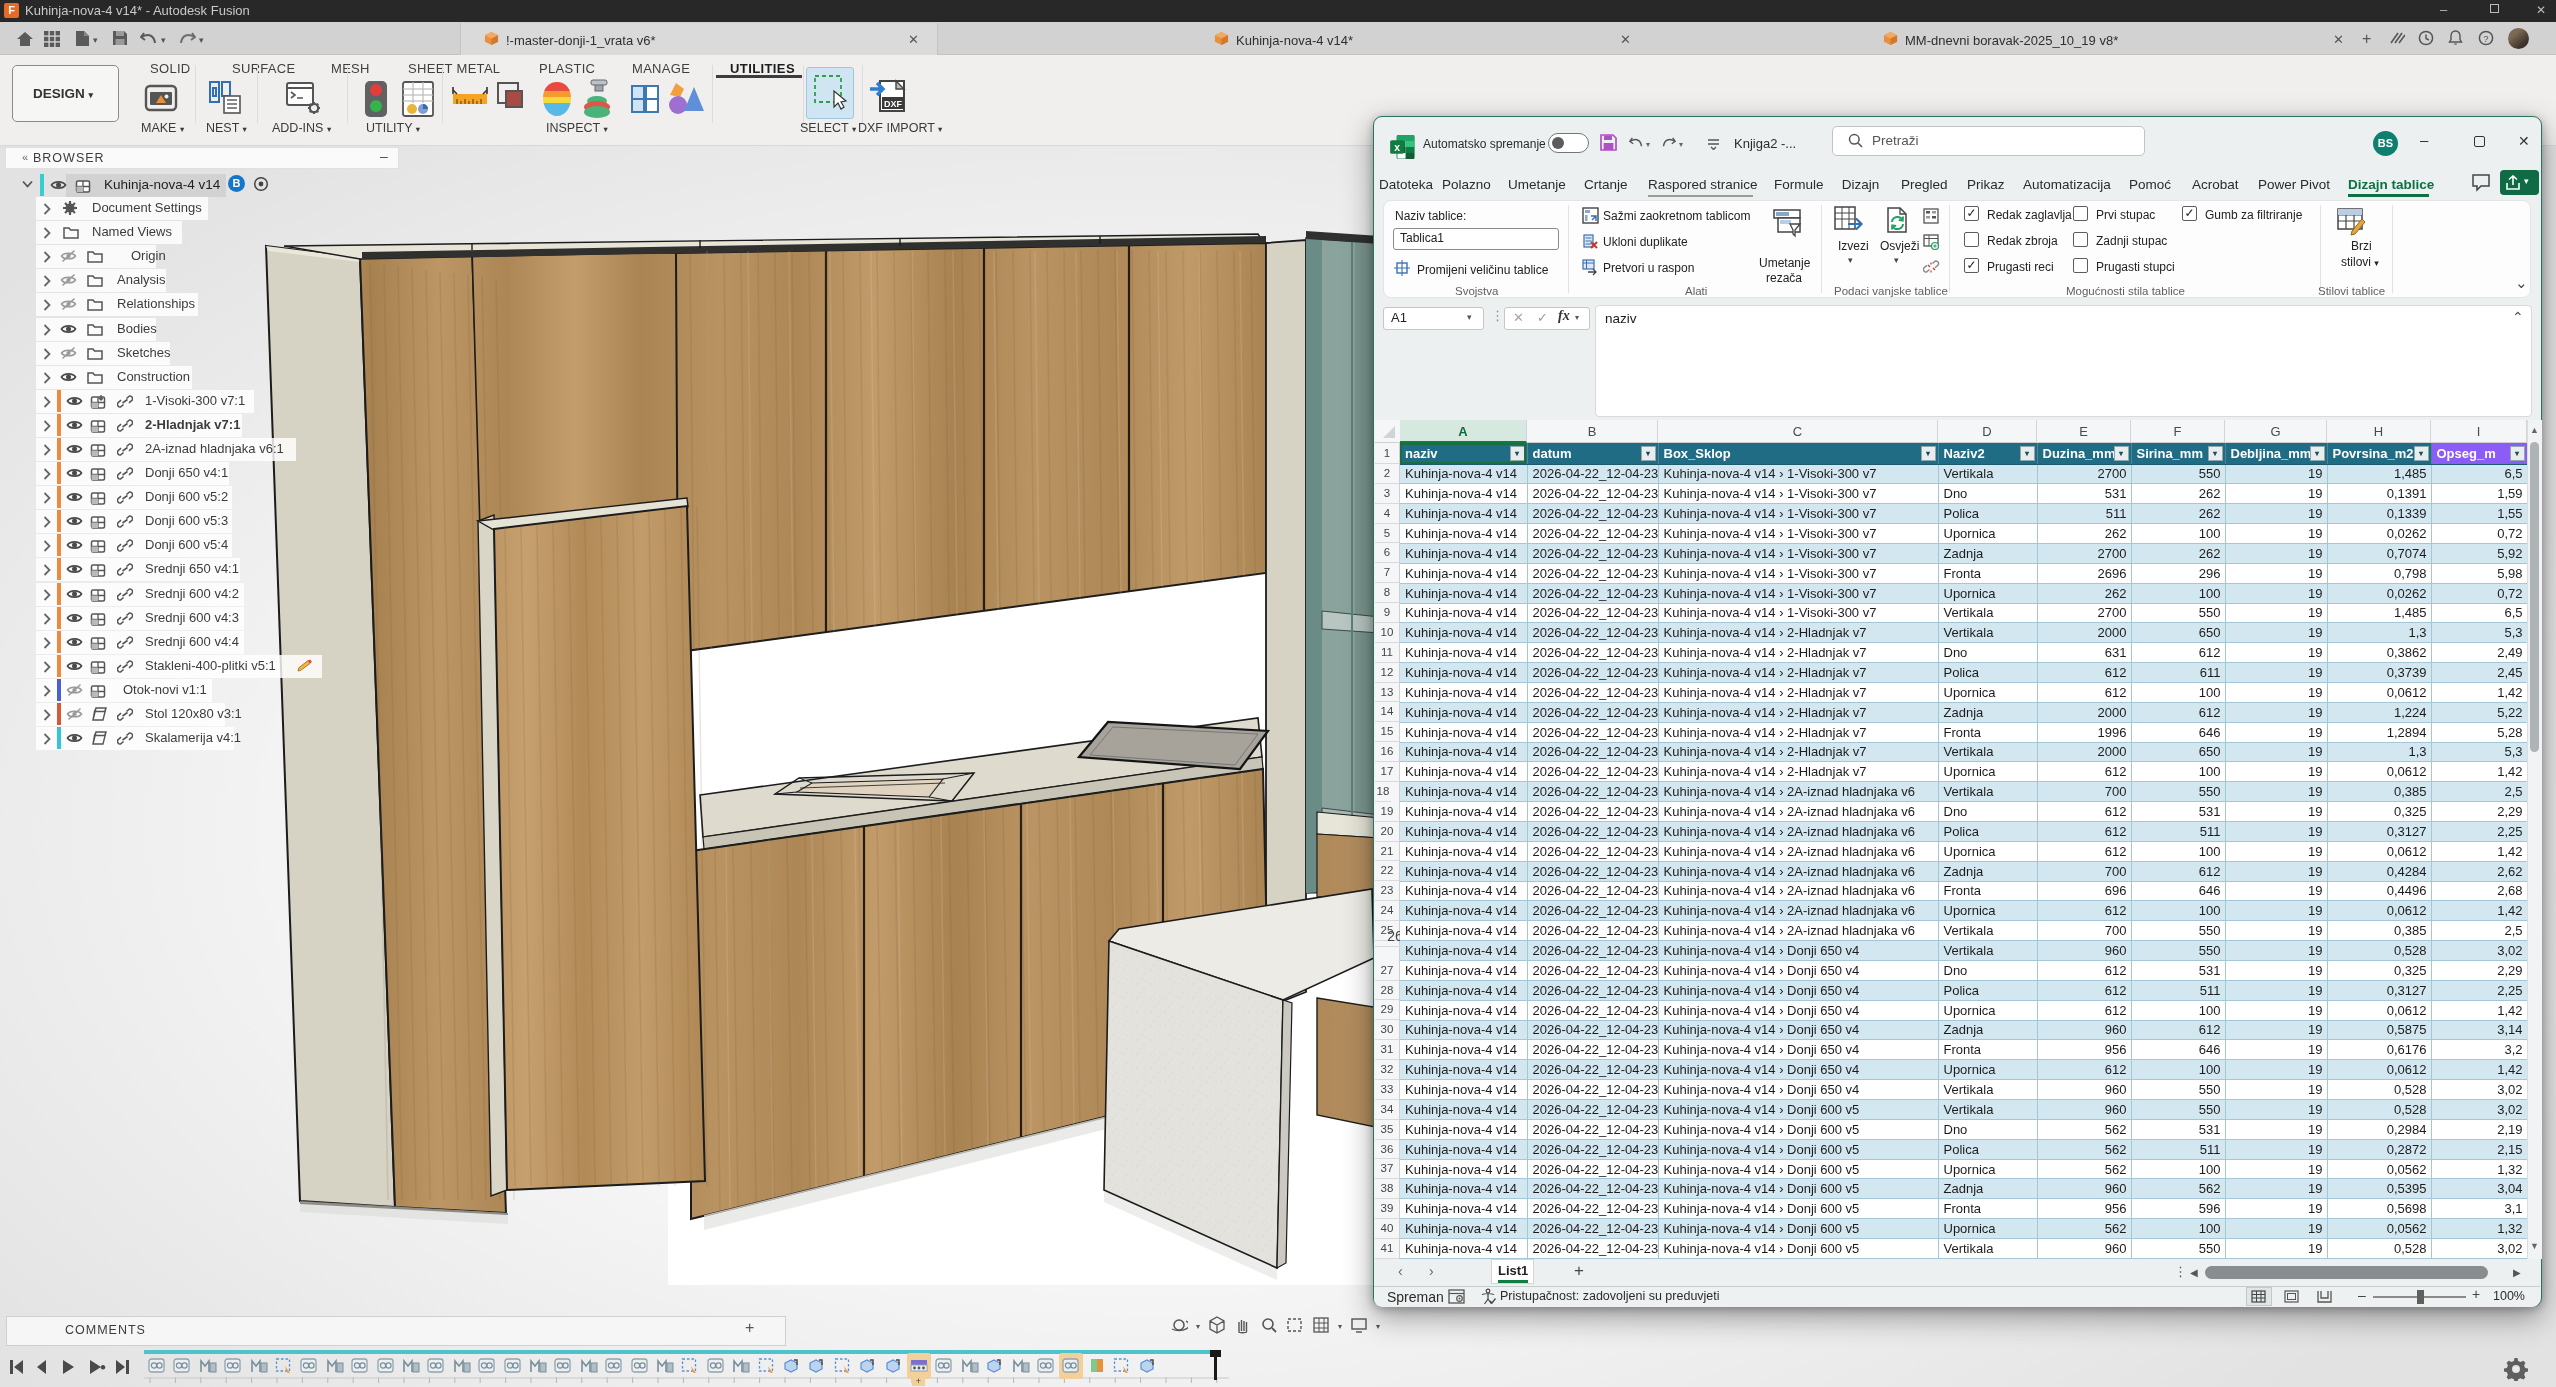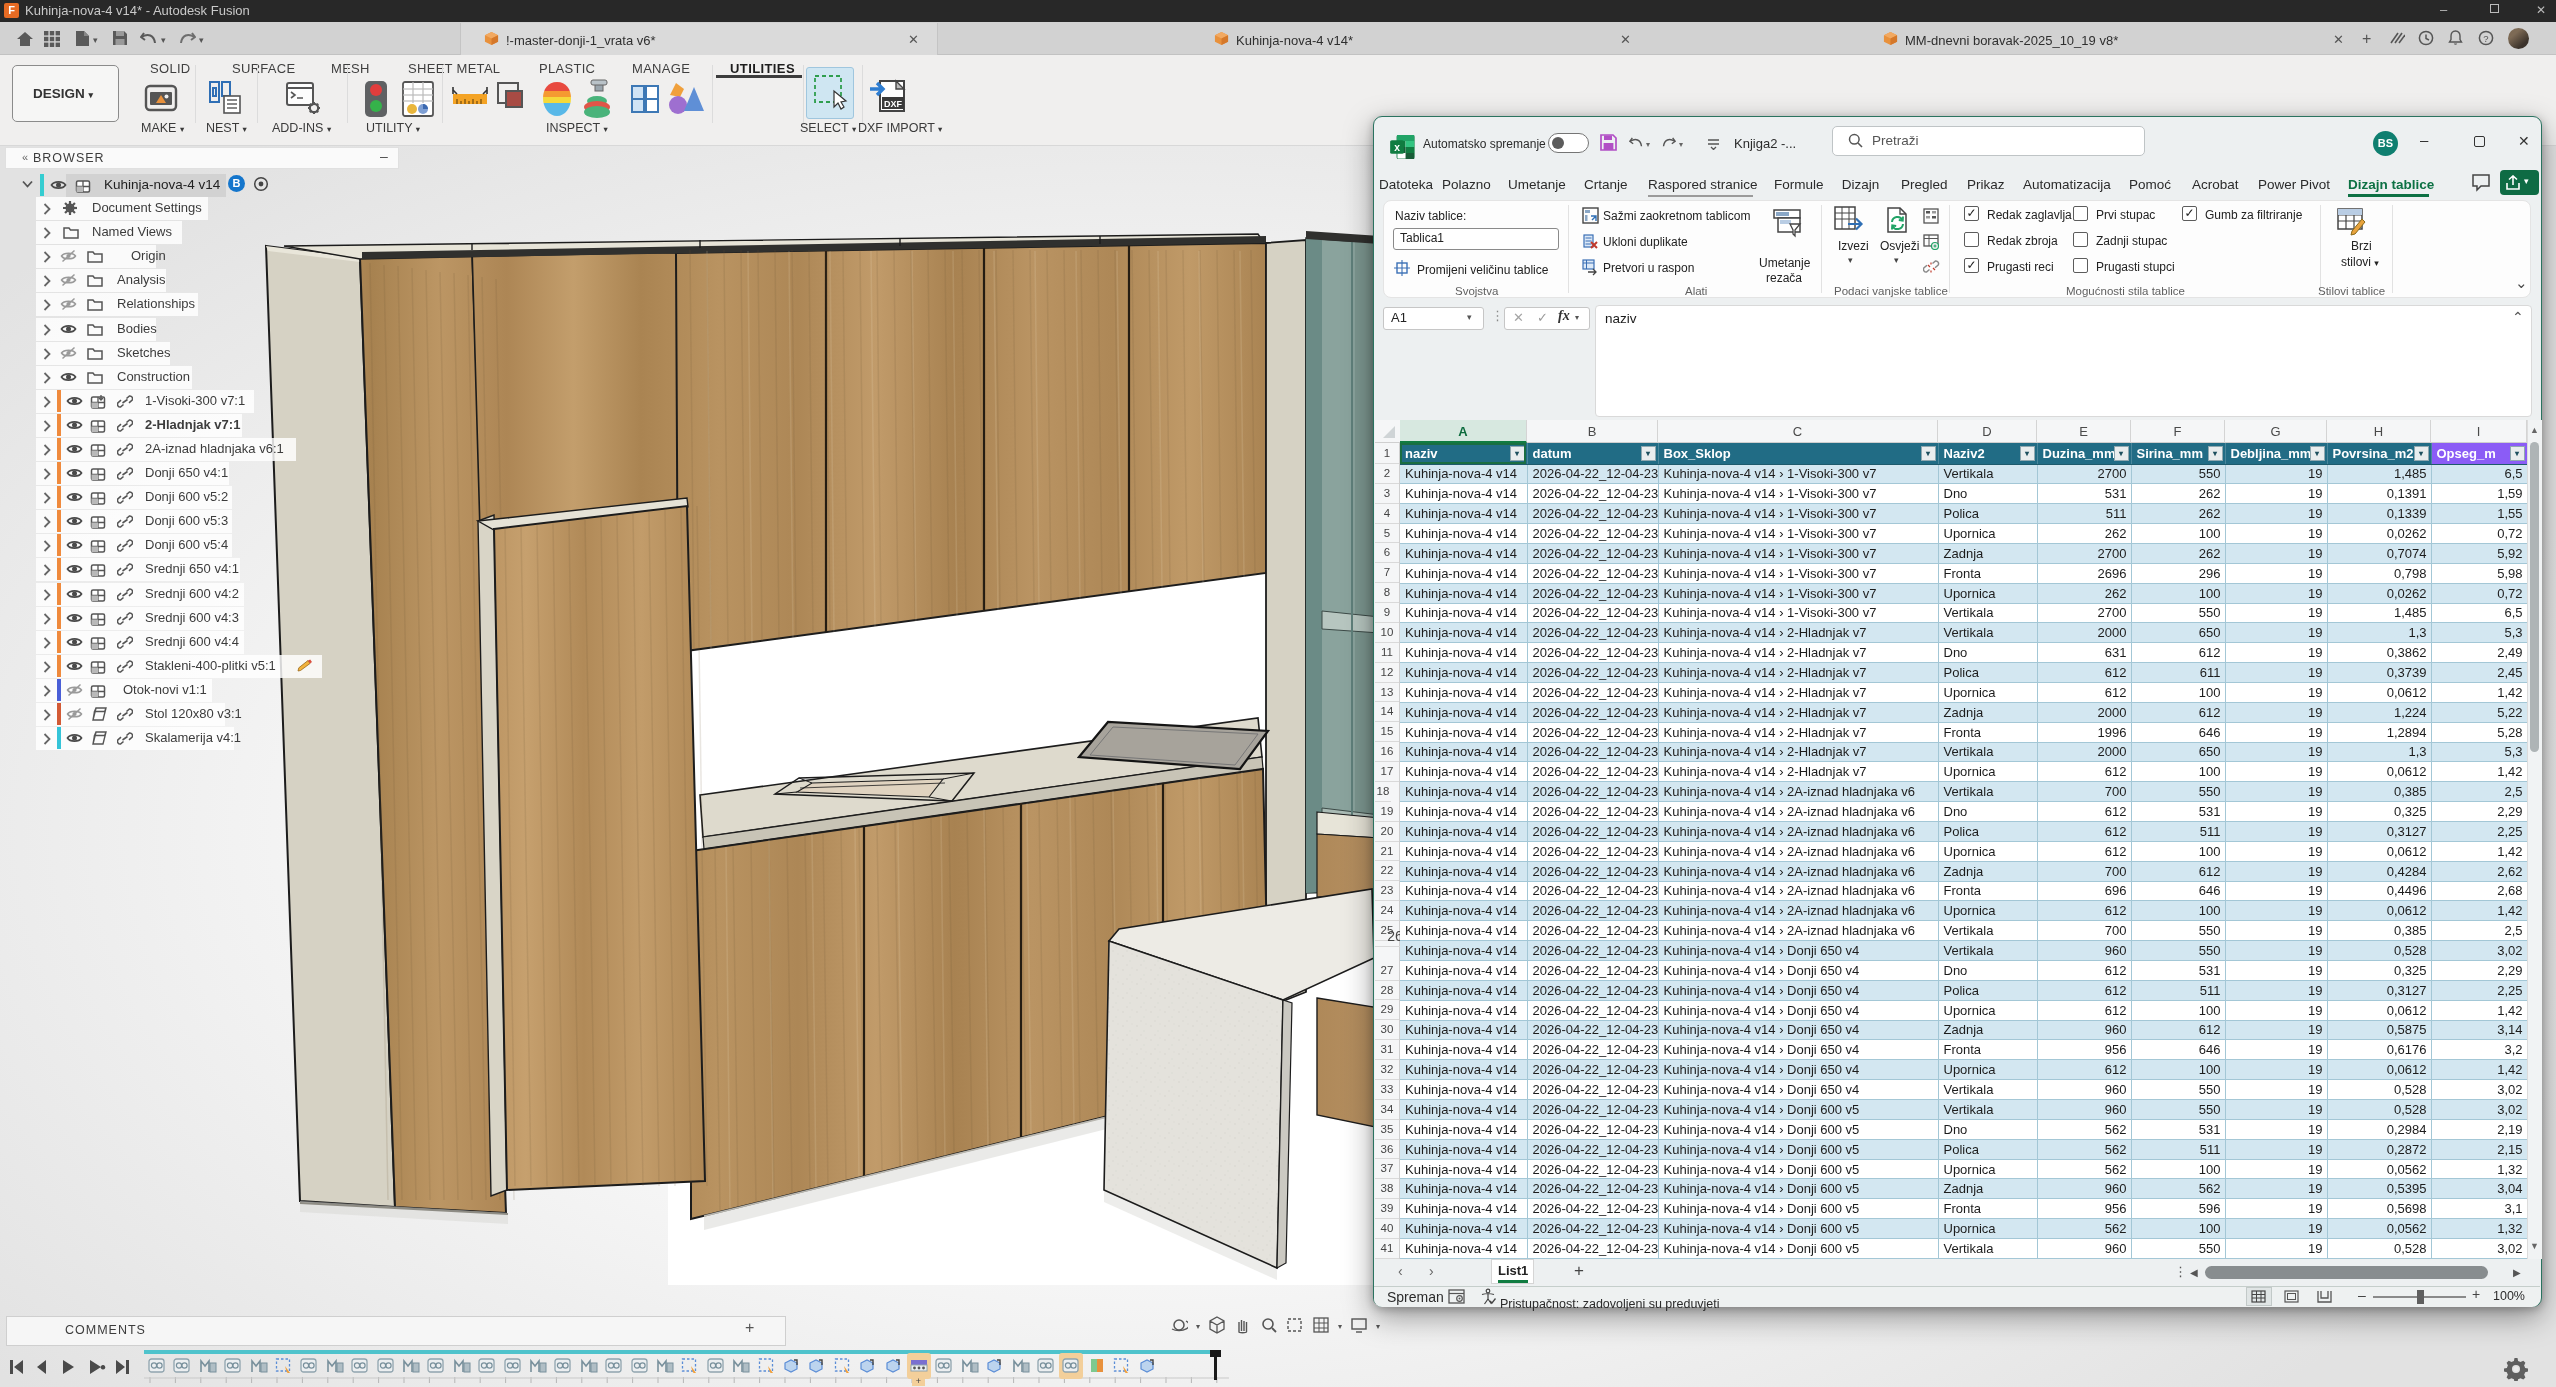--- a/index.html
+++ b/index.html
@@ -1958,21 +1958,21 @@
         <rect x="1" y="1" width="15" height="13" fill="none" stroke="#555" stroke-width="1.3"></rect>
         <path d="M1 4.5 h15" stroke="#555" stroke-width="1.2"></path>
         <circle cx="11.5" cy="9.5" r="2.8" fill="none" stroke="#555" stroke-width="1.2"></circle>
         <circle cx="11.5" cy="9.5" r="1" fill="#555"></circle>
       </svg>
 <svg class="abs" style="left:106px;top:1171px" width="16" height="17" viewBox="0 0 16 17">
         <circle cx="8" cy="3" r="1.8" fill="none" stroke="#444" stroke-width="1.2"></circle>
         <path d="M2 6.5 C5 5.5,11 5.5,14 6.5 M8 6 L8 11 M8 11 L4.5 16 M8 11 L11.5 16" fill="none" stroke="#444" stroke-width="1.2"></path>
         <path d="M10 13 L12 15 L15.5 10.5" fill="none" stroke="#444" stroke-width="1.3"></path>
       </svg>
-<div class="abs" style="left:126px;top:1172px;font-size:12.5px;color:#2b2b2b;margin-top:8px;">Pristupačnost: zadovoljeni su preduvjeti</div>
+<div class="abs" style="left:126px;top:1172px;font-size:12.5px;color:#2b2b2b;">Pristupačnost: zadovoljeni su preduvjeti</div>
 <div class="abs" style="left:872px;top:1170px;width:26px;height:19px;background:#e0e5e5;border:1px solid #c2c9c8;"></div>
 <svg class="abs" style="left:877px;top:1173px" width="15" height="13" viewBox="0 0 15 13">
         <rect x="1" y="1" width="13" height="11" fill="none" stroke="#444" stroke-width="1.2"></rect>
         <path d="M1 4.5 h13 M1 8 h13 M5.5 1 v11 M10 1 v11" stroke="#444" stroke-width="1"></path>
       </svg>
 <svg class="abs" style="left:910px;top:1173px" width="15" height="13" viewBox="0 0 15 13">
         <rect x="1" y="1" width="13" height="11" fill="none" stroke="#555" stroke-width="1.2"></rect>
         <rect x="3.5" y="3.5" width="8" height="6" fill="none" stroke="#555" stroke-width="1"></rect>
       </svg>
 <svg class="abs" style="left:943px;top:1173px" width="15" height="13" viewBox="0 0 15 13">

